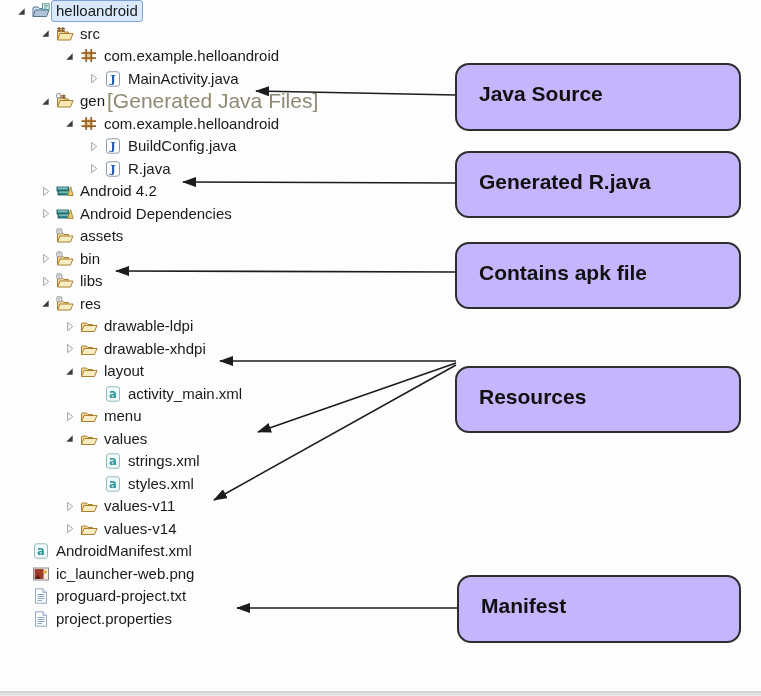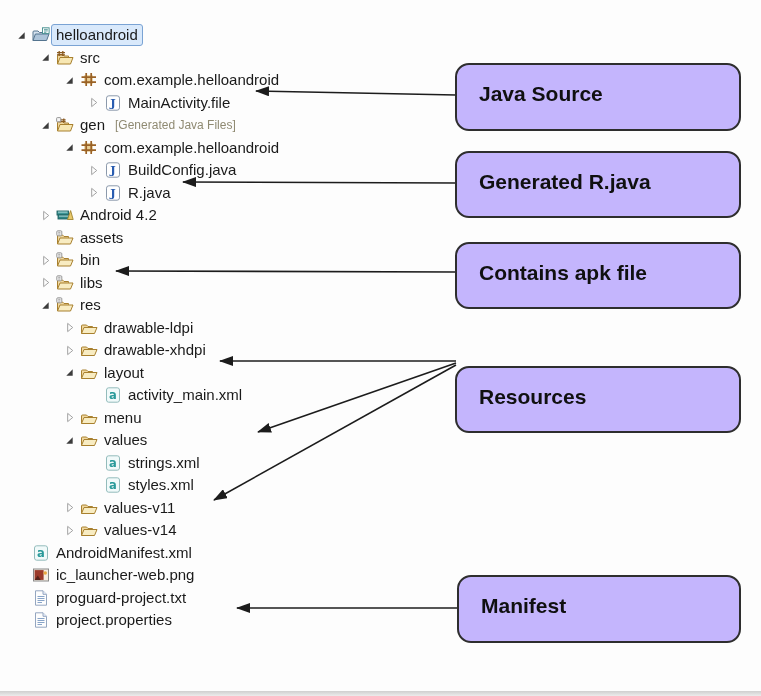--- a/index.html
+++ b/index.html
@@ -1,30 +1,30 @@
 <!DOCTYPE html>
 <html><head>
 <meta charset="utf-8">
 <style>
   html,body{margin:0;padding:0;background:#fff;}
   .stage{position:relative;width:761px;height:696px;background:#fdfdfd;overflow:hidden;
          font-family:"Liberation Sans",sans-serif;}
   
-  #tree{position:absolute;top:24px;left:0;width:460px;}
+  #tree{position:absolute;top:0;left:0;width:460px;}
   .row{height:22.5px;display:flex;align-items:center;box-sizing:border-box;}
   .lv0{padding-left:16px}.lv1{padding-left:40px}.lv2{padding-left:64px}.lv3{padding-left:88px}
   .row.compact{padding-left:32px}
   .toggle{width:16px;height:12px;flex:none;display:flex;align-items:center;}
   .toggle svg{width:11px;height:11px;}
   .icon{width:18px;height:16px;flex:none;margin-right:6px;display:flex;align-items:center;}
   .icon svg{width:18px;height:16px;}
   .label{font-size:15px;color:#1a1a1a;white-space:nowrap;line-height:20px;}
   .selected-label{background:#d9e9fb;border:1px solid #7aa3d4;border-radius:3px;
                   padding:0 4px;margin-left:-5px;}
-  .suffix{font-size:12px;color:#8f8a72;margin-left:10px;white-space:nowrap;}
+  .suffix{font-size:21px;color:#8f8a72;margin-left:2px;white-space:nowrap;}
   
   .callout{position:absolute;left:455px;width:286px;height:67px;background:#c4b5fd;
            border:2px solid #2e2e2e;border-radius:14px;box-sizing:border-box;
            font-weight:bold;font-size:21px;color:#101010;padding:17px 8px 0 22px;}
   #co-java-source{top:63px;height:68px;}
   #co-generated-r-java{top:151px;}
   #co-contains-apk{top:242px;}
   #co-resources{top:330px;margin-top:36px;}
   #co-manifest{top:575px;left:457px;width:284px;height:68px;}
   
@@ -89,21 +89,21 @@
           <svg viewBox="0 0 12 12">
             <path d="M4 1.5 V10.5 L9.5 6 Z" fill="#fdfdfd" stroke="#9a9a9a" stroke-width="1"></path>
           </svg>
         </span>
         <span class="icon">
           <svg viewBox="0 0 18 16">
             <rect x="2.5" y="0.8" width="13" height="14.4" rx="2.4" fill="#ffffff" stroke="#8b99ab" stroke-width="1"></rect>
             <text x="9" y="12.2" font-size="11.5" font-weight="bold" fill="#2a5db0" text-anchor="middle" font-family="DejaVu Serif, serif">J</text>
           </svg>
         </span>
-        <span class="label">MainActivity.file</span>
+        <span class="label">MainActivity.java</span>
       </div>
       <div class="row lv1">
         <span class="toggle">
           <svg viewBox="0 0 12 12">
             <path d="M9.5 2.5 V9.5 H2.5 Z" fill="#3c3c3c"></path>
           </svg>
         </span>
         <span class="icon">
           <svg viewBox="0 0 18 16">
             <path d="M1.5 14 V5.5 Q1.5 4.5 2.5 4.5 H6.5 L8 6 H12.5 V7" fill="#f0d8a0" stroke="#a8802e" stroke-width="1"></path>
@@ -165,20 +165,36 @@
         </span>
         <span class="icon">
           <svg viewBox="0 0 18 16">
             <rect x="1" y="4" width="11.5" height="4" fill="#3d9494" stroke="#1d6161" stroke-width="0.9"></rect>
             <rect x="2" y="8" width="11.5" height="4" fill="#2f8585" stroke="#1d6161" stroke-width="0.9"></rect>
             <path d="M2 5.1 h9.5 M3 9.1 h9.5" stroke="#bfe3e3" stroke-width="0.9"></path>
             <path d="M11.5 12.5 L14.6 3.6 L17.2 12.5 Z" fill="#e8c86a" stroke="#a08430" stroke-width="0.9"></path>
           </svg>
         </span>
         <span class="label">Android 4.2</span>
+      </div>
+      <div class="row lv1">
+        <span class="toggle">
+          <svg viewBox="0 0 12 12">
+            <path d="M4 1.5 V10.5 L9.5 6 Z" fill="#fdfdfd" stroke="#9a9a9a" stroke-width="1"></path>
+          </svg>
+        </span>
+        <span class="icon">
+          <svg viewBox="0 0 18 16">
+            <rect x="1" y="4" width="11.5" height="4" fill="#3d9494" stroke="#1d6161" stroke-width="0.9"></rect>
+            <rect x="2" y="8" width="11.5" height="4" fill="#2f8585" stroke="#1d6161" stroke-width="0.9"></rect>
+            <path d="M2 5.1 h9.5 M3 9.1 h9.5" stroke="#bfe3e3" stroke-width="0.9"></path>
+            <path d="M11.5 12.5 L14.6 3.6 L17.2 12.5 Z" fill="#e8c86a" stroke="#a08430" stroke-width="0.9"></path>
+          </svg>
+        </span>
+        <span class="label">Android Dependencies</span>
       </div>
       <div class="row lv1">
         <span class="toggle"></span>
         <span class="icon">
           <svg viewBox="0 0 18 16">
             <path d="M1.5 14 V6 Q1.5 5 2.5 5 H6.5 L8 6.5 H12.5 V7.8" fill="#f0d8a0" stroke="#a8802e" stroke-width="1"></path>
             <path d="M1.5 14 L4 8 H17 L14.5 14 Z" fill="#f8ecc2" stroke="#a8802e" stroke-width="1"></path>
             <rect x="0.8" y="0.8" width="5" height="5" rx="1" fill="#f5f5f5" stroke="#8d8d8d" stroke-width="0.9"></rect>
             <path d="M2.2 2.3 h2.2 M2.2 4 h2.2" stroke="#8d8d8d" stroke-width="0.8"></path>
           </svg>

